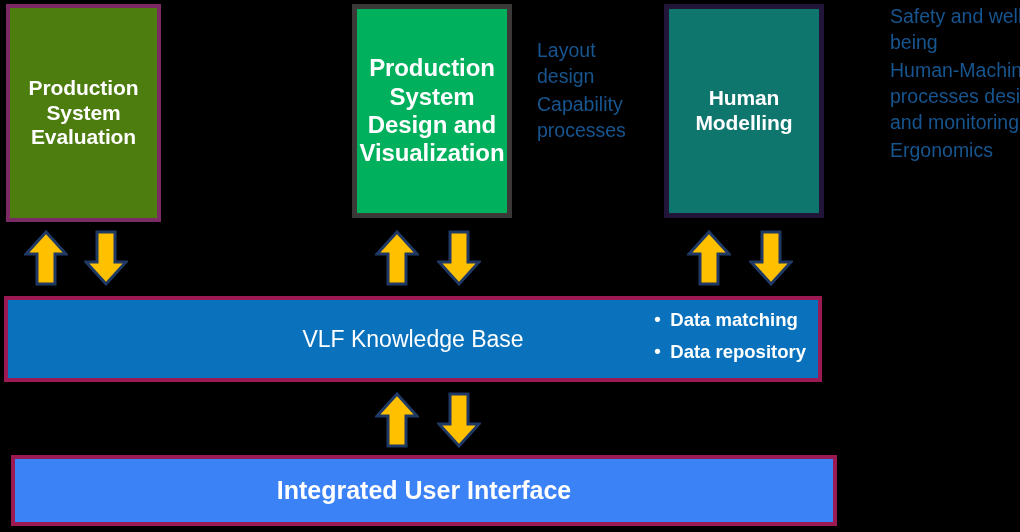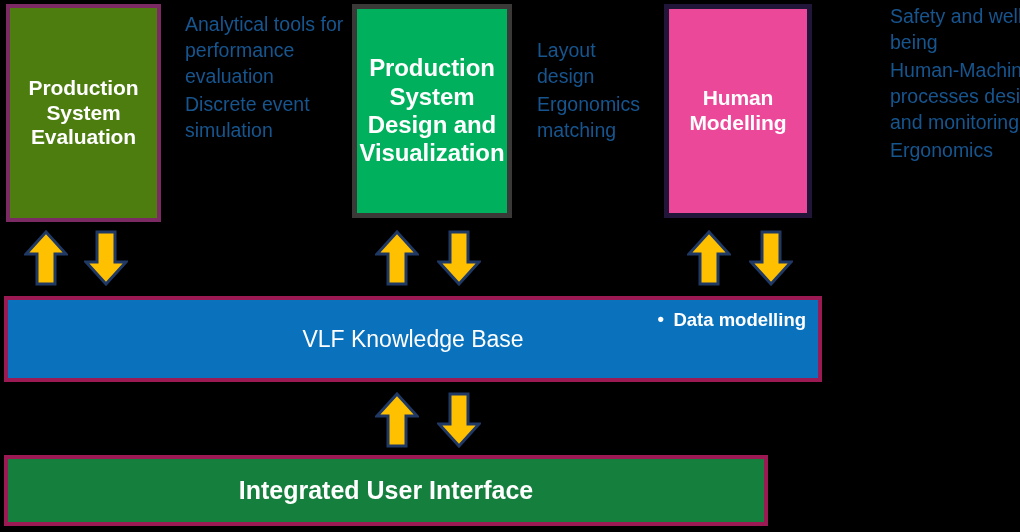--- a/index.html
+++ b/index.html
@@ -43,22 +43,22 @@
     border: 4px solid #7B2A63;
     font-size: 21px;
   }
   #box-design {
     left: 352px; top: 4px;  width: 160px; height: 214px;
     background: #00B05C;
     border: 5px solid #3B3838;
     font-size: 24px;
   }
   #box-human {
-    left: 664px; top: 4px;  width: 148px; height: 214px;
-    background: #ec4899;
+    left: 664px; top: 4px;  width: 160px; height: 214px;
+    background: #0f766e;
     border: 5px solid #21163A;
     font-size: 21px;
   }
 
   
   .desc-col {
     position: absolute;
     color: #17558F;
     font-size: 19.5px;
     line-height: 1.33;
@@ -126,22 +126,22 @@
     white-space: nowrap;
   }
   #bar-knowledge .bullet-list li::before {
     content: "\2022";
     position: absolute;
     left: 0;
     top: -1px;
   }
 
   #bar-interface {
-    left: 4px; top: 455px; width: 764px; height: 71px;
-    background: #15803d;
+    left: 11px; top: 455px; width: 826px; height: 71px;
+    background: #3b82f6;
     border: 4px solid #9B1A54;
     justify-content: center;
   }
   #bar-interface .bar-title {
     font-size: 25px;
     font-weight: bold;
     text-align: center;
     width: 100%;
   }
 </style>
@@ -155,28 +155,24 @@
   </div>
 
   <div class="concept-box" id="box-design">
     <span class="box-label">Production System Design and Visualization</span>
   </div>
 
   <div class="concept-box" id="box-human">
     <span class="box-label">Human Modelling</span>
   </div>
 
-  <div class="desc-col" id="desc-evaluation">
-    <p class="desc-item">Analytical tools for performance evaluation</p>
-    <p class="desc-item">Discrete event simulation</p>
-  </div>
 
   <div class="desc-col" id="desc-design">
     <p class="desc-item">Layout design</p>
-    <p class="desc-item">Ergonomics matching</p>
+    <p class="desc-item">Capability processes</p>
   </div>
 
   <div class="desc-col" id="desc-human">
     <p class="desc-item">Safety and well being</p>
     <p class="desc-item">Human-Machine processes design and monitoring</p>
     <p class="desc-item">Ergonomics</p>
   </div>
 
   <div class="arrow" id="arrow-eval-up">
     <svg viewBox="0 0 44 56" preserveAspectRatio="none">
@@ -207,21 +203,22 @@
   </div>
   <div class="arrow" id="arrow-human-down">
     <svg viewBox="0 0 44 56" preserveAspectRatio="none">
       <polygon points="22,54 42,32 31,32 31,2 13,2 13,32 2,32" fill="#FFC000" stroke="#1F3864" stroke-width="3"></polygon>
     </svg>
   </div>
 
   <div class="layer-bar" id="bar-knowledge">
     <span class="bar-title">VLF Knowledge Base</span>
     <ul class="bullet-list">
-      <li>Data modelling</li>
+      <li>Data matching</li>
+      <li>Data repository</li>
     </ul>
   </div>
 
   <div class="arrow" id="arrow-ui-up">
     <svg viewBox="0 0 44 56" preserveAspectRatio="none">
       <polygon points="22,2 42,24 31,24 31,54 13,54 13,24 2,24" fill="#FFC000" stroke="#1F3864" stroke-width="3"></polygon>
     </svg>
   </div>
   <div class="arrow" id="arrow-ui-down">
     <svg viewBox="0 0 44 56" preserveAspectRatio="none">

